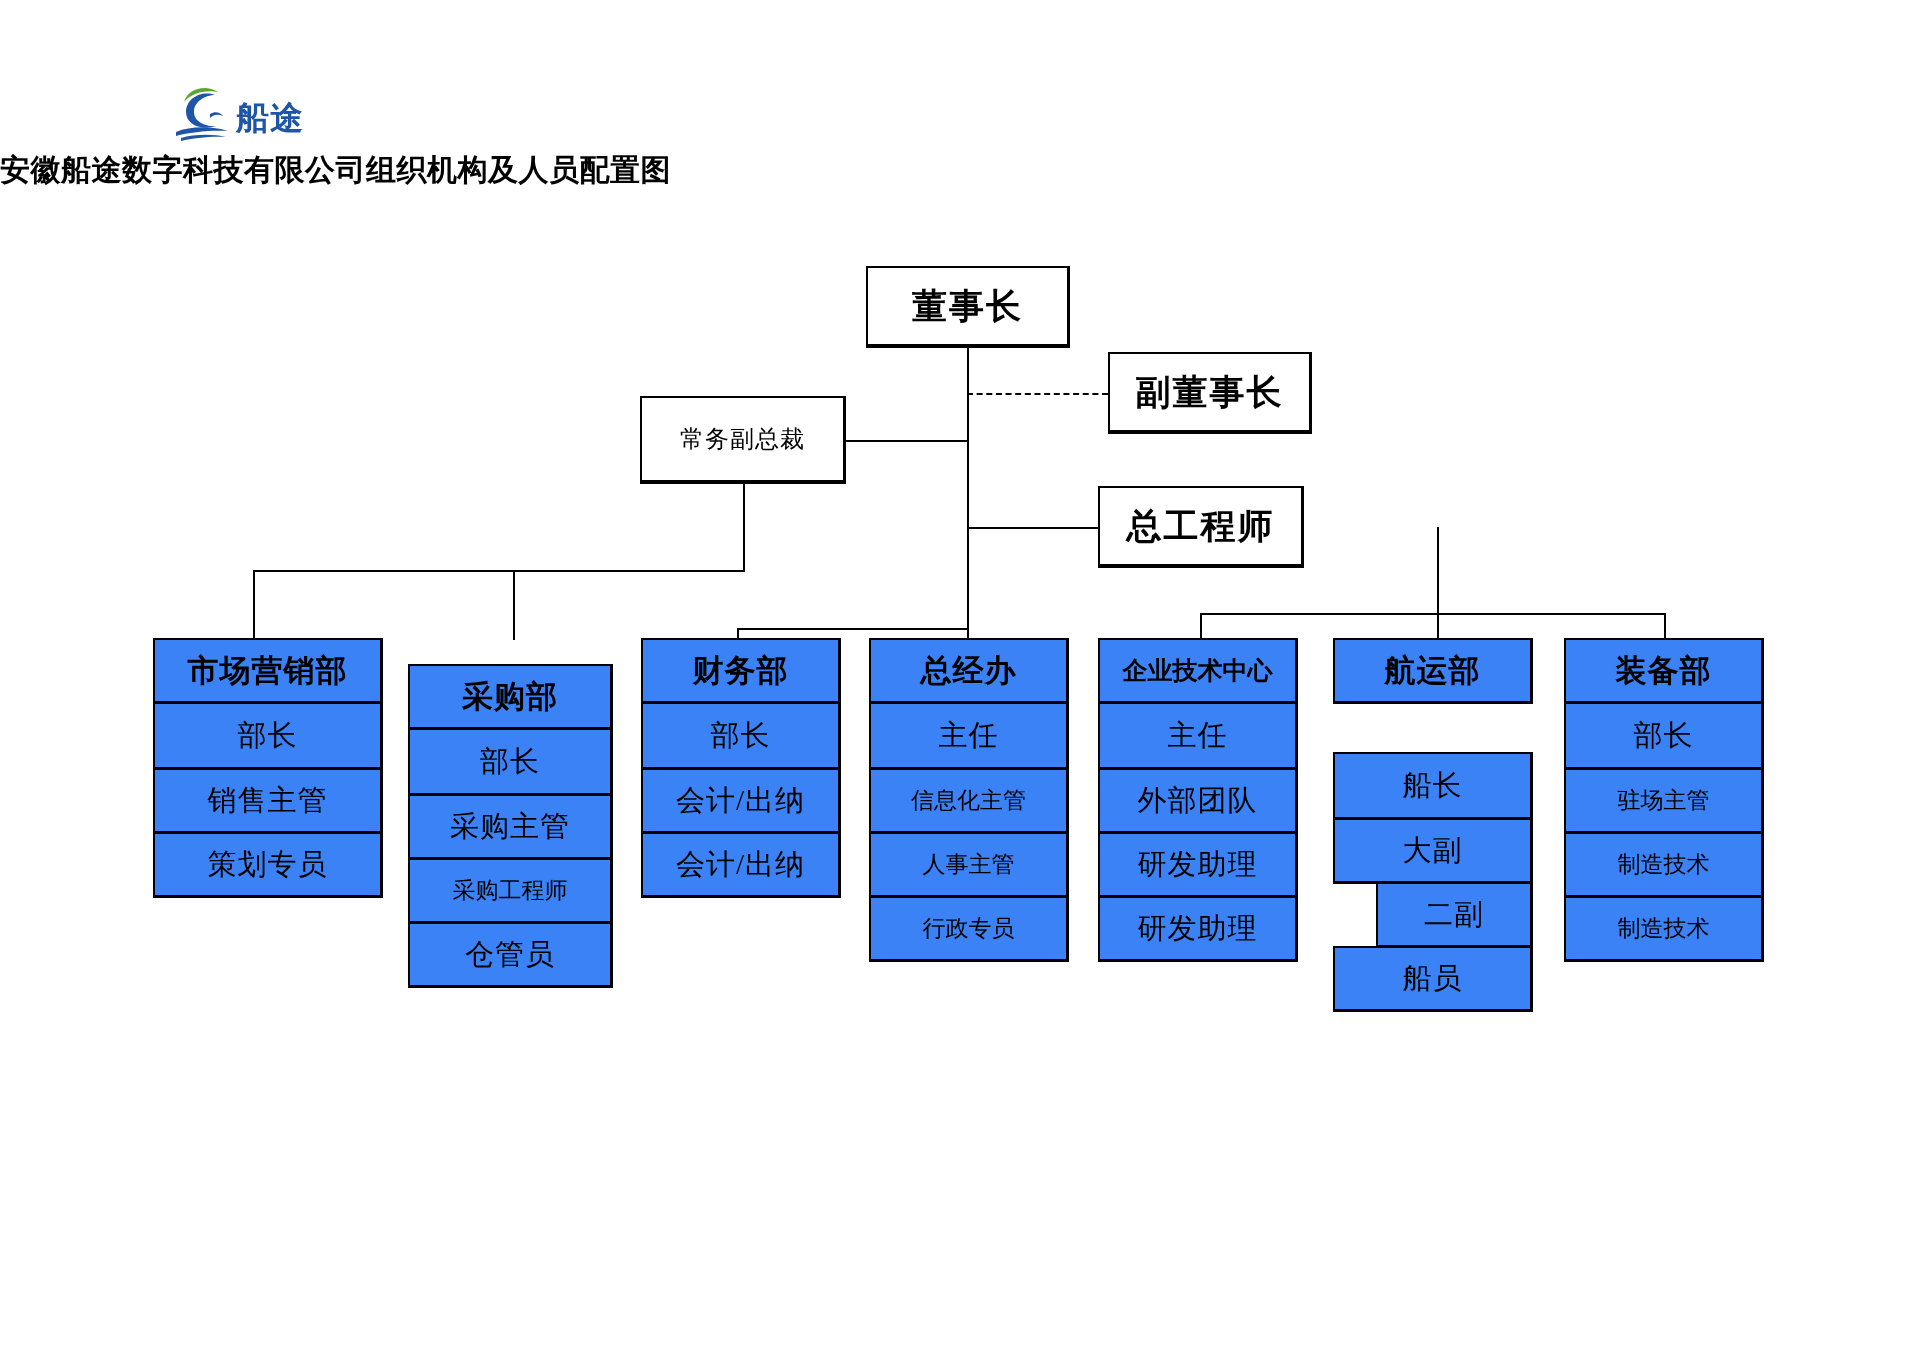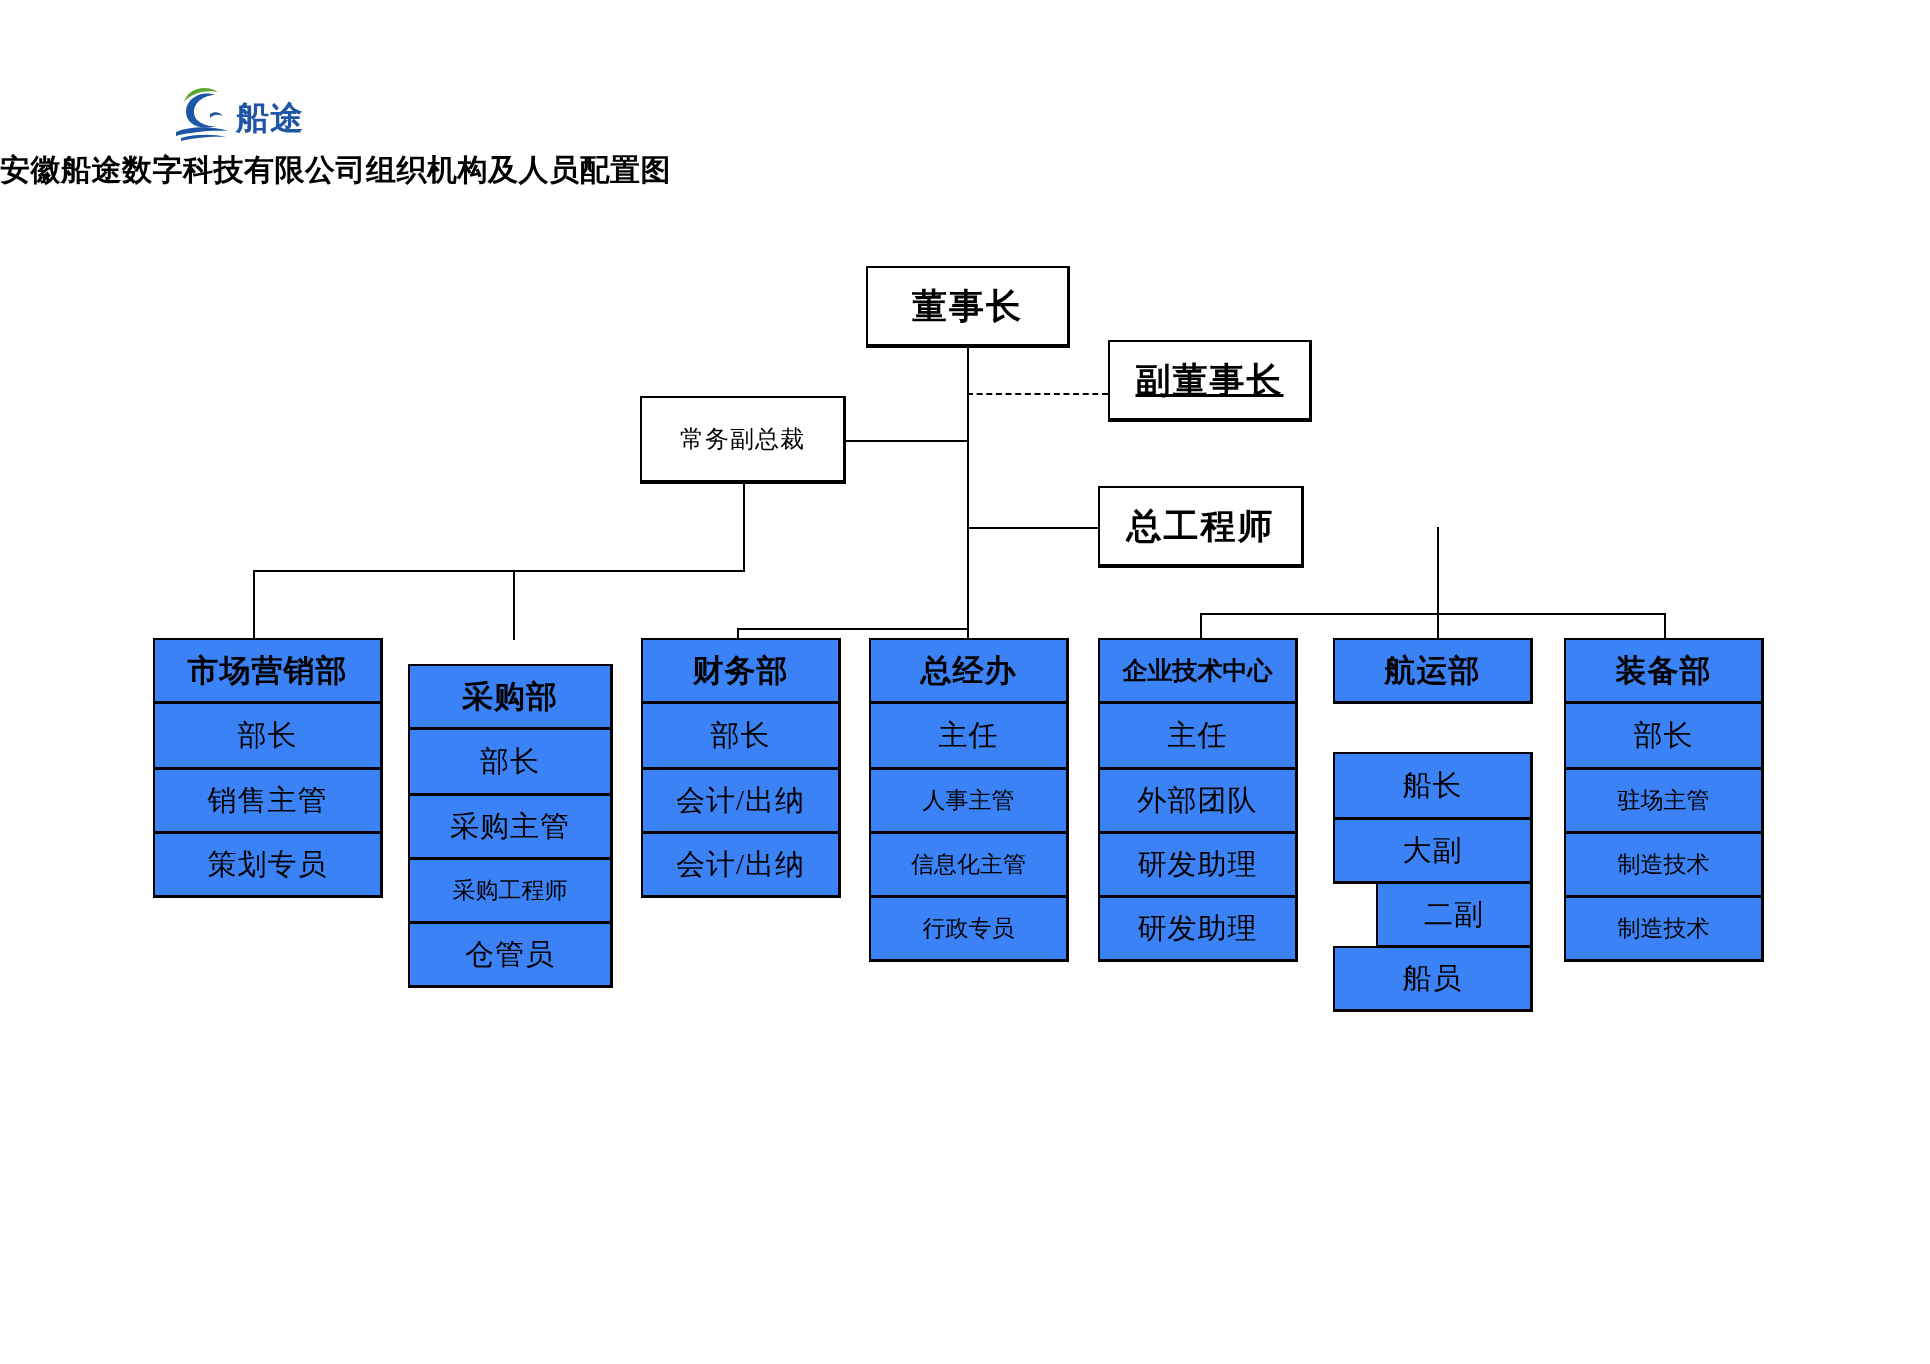--- a/index.html
+++ b/index.html
@@ -163,21 +163,21 @@
 </div>
 
 <div id="chart-title">安徽船途数字科技有限公司组织机构及人员配置图</div>
 
 <div id="diagram">
 
   <div class="node exec" style="left:866px; top:266px; width:204px; height:82px;">
     <span>董事长</span>
   </div>
 
-  <div class="node exec" style="left:1108px; top:340px; width:204px; height:82px;text-decoration:underline;">
+  <div class="node exec" style="left:1108px; top:352px; width:204px; height:82px;">
     <span>副董事长</span>
   </div>
 
   <div class="node exec-small" style="left:640px; top:396px; width:206px; height:88px;">
     <span>常务副总裁</span>
   </div>
 
   <div class="node exec" style="left:1098px; top:486px; width:206px; height:82px;">
     <span>总工程师</span>
   </div>
@@ -224,22 +224,22 @@
   <div class="dept" style="left:641px; top:638px; width:200px;">
     <div class="dept-cell head" style="height:66px;">财务部</div>
     <div class="dept-cell role" style="height:68px;">部长</div>
     <div class="dept-cell role" style="height:66px;">会计/出纳</div>
     <div class="dept-cell role" style="height:66px;">会计/出纳</div>
   </div>
 
   <div class="dept" style="left:869px; top:638px; width:200px;">
     <div class="dept-cell head" style="height:66px;">总经办</div>
     <div class="dept-cell role" style="height:68px;">主任</div>
+    <div class="dept-cell role small" style="height:66px;">信息化主管</div>
     <div class="dept-cell role small" style="height:66px;">人事主管</div>
-    <div class="dept-cell role small" style="height:66px;">信息化主管</div>
     <div class="dept-cell role small" style="height:66px;">行政专员</div>
   </div>
 
   <div class="dept" style="left:1098px; top:638px; width:200px;">
     <div class="dept-cell head small" style="height:66px;">企业技术中心</div>
     <div class="dept-cell role" style="height:68px;">主任</div>
     <div class="dept-cell role" style="height:66px;">外部团队</div>
     <div class="dept-cell role" style="height:66px;">研发助理</div>
     <div class="dept-cell role" style="height:66px;">研发助理</div>
   </div>

